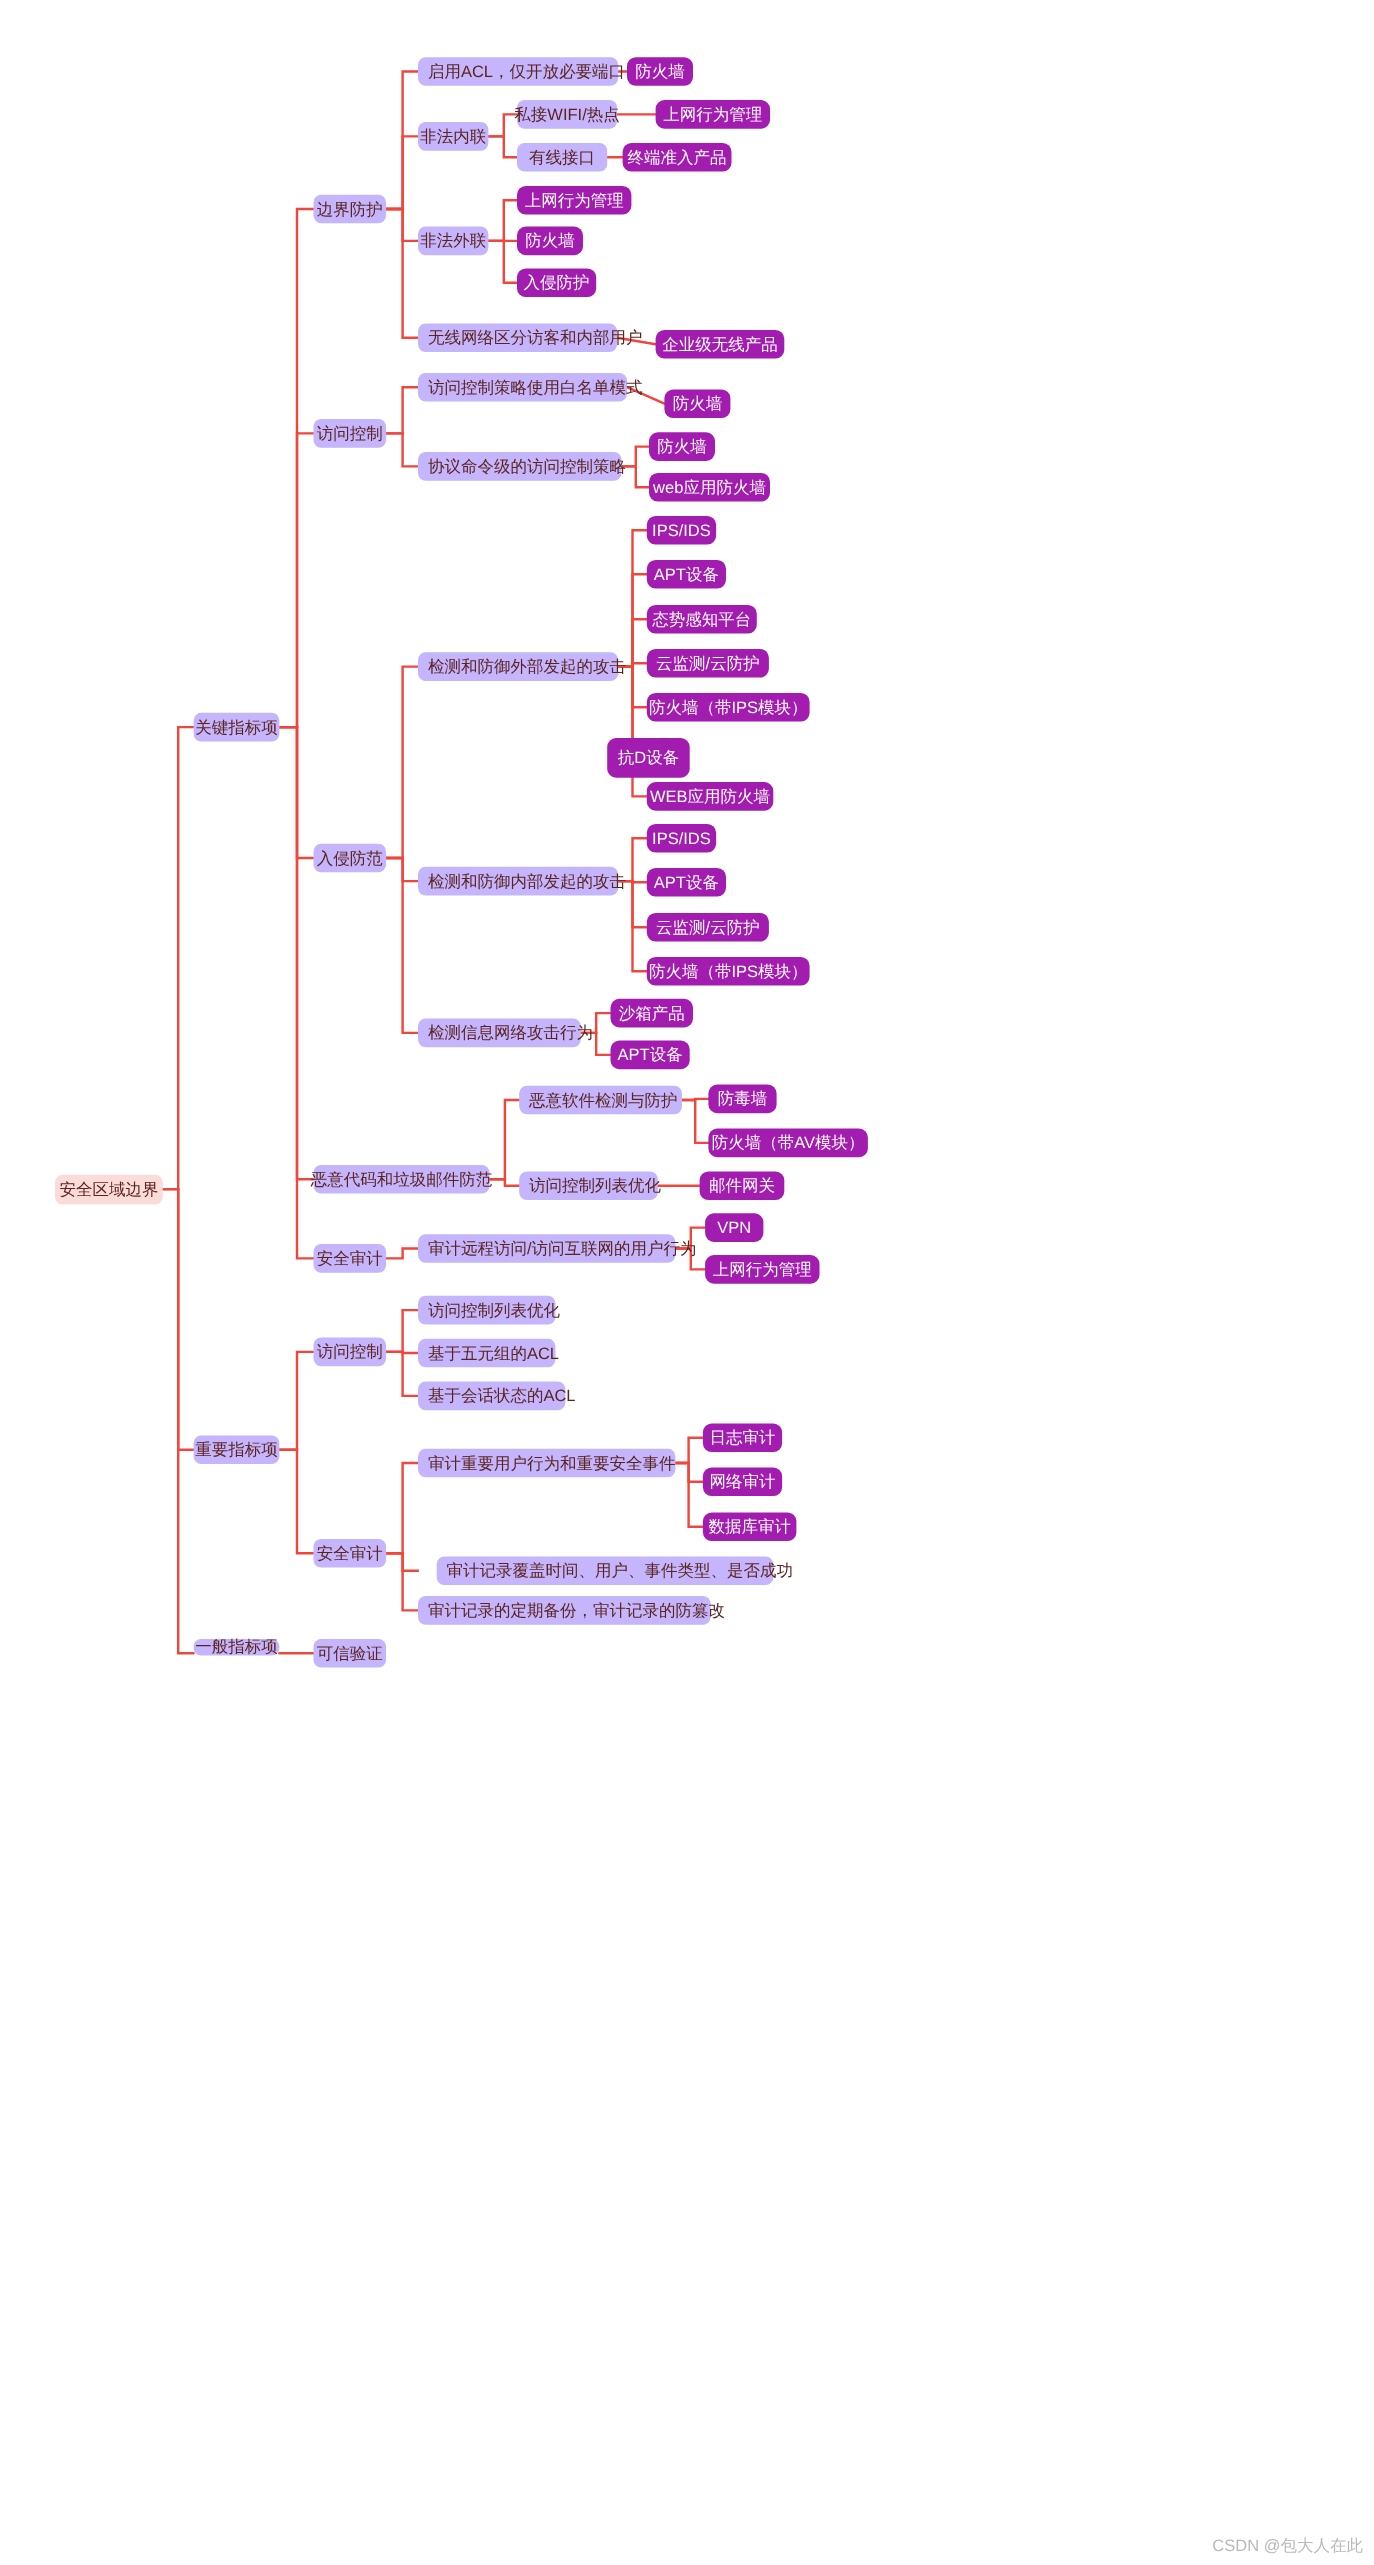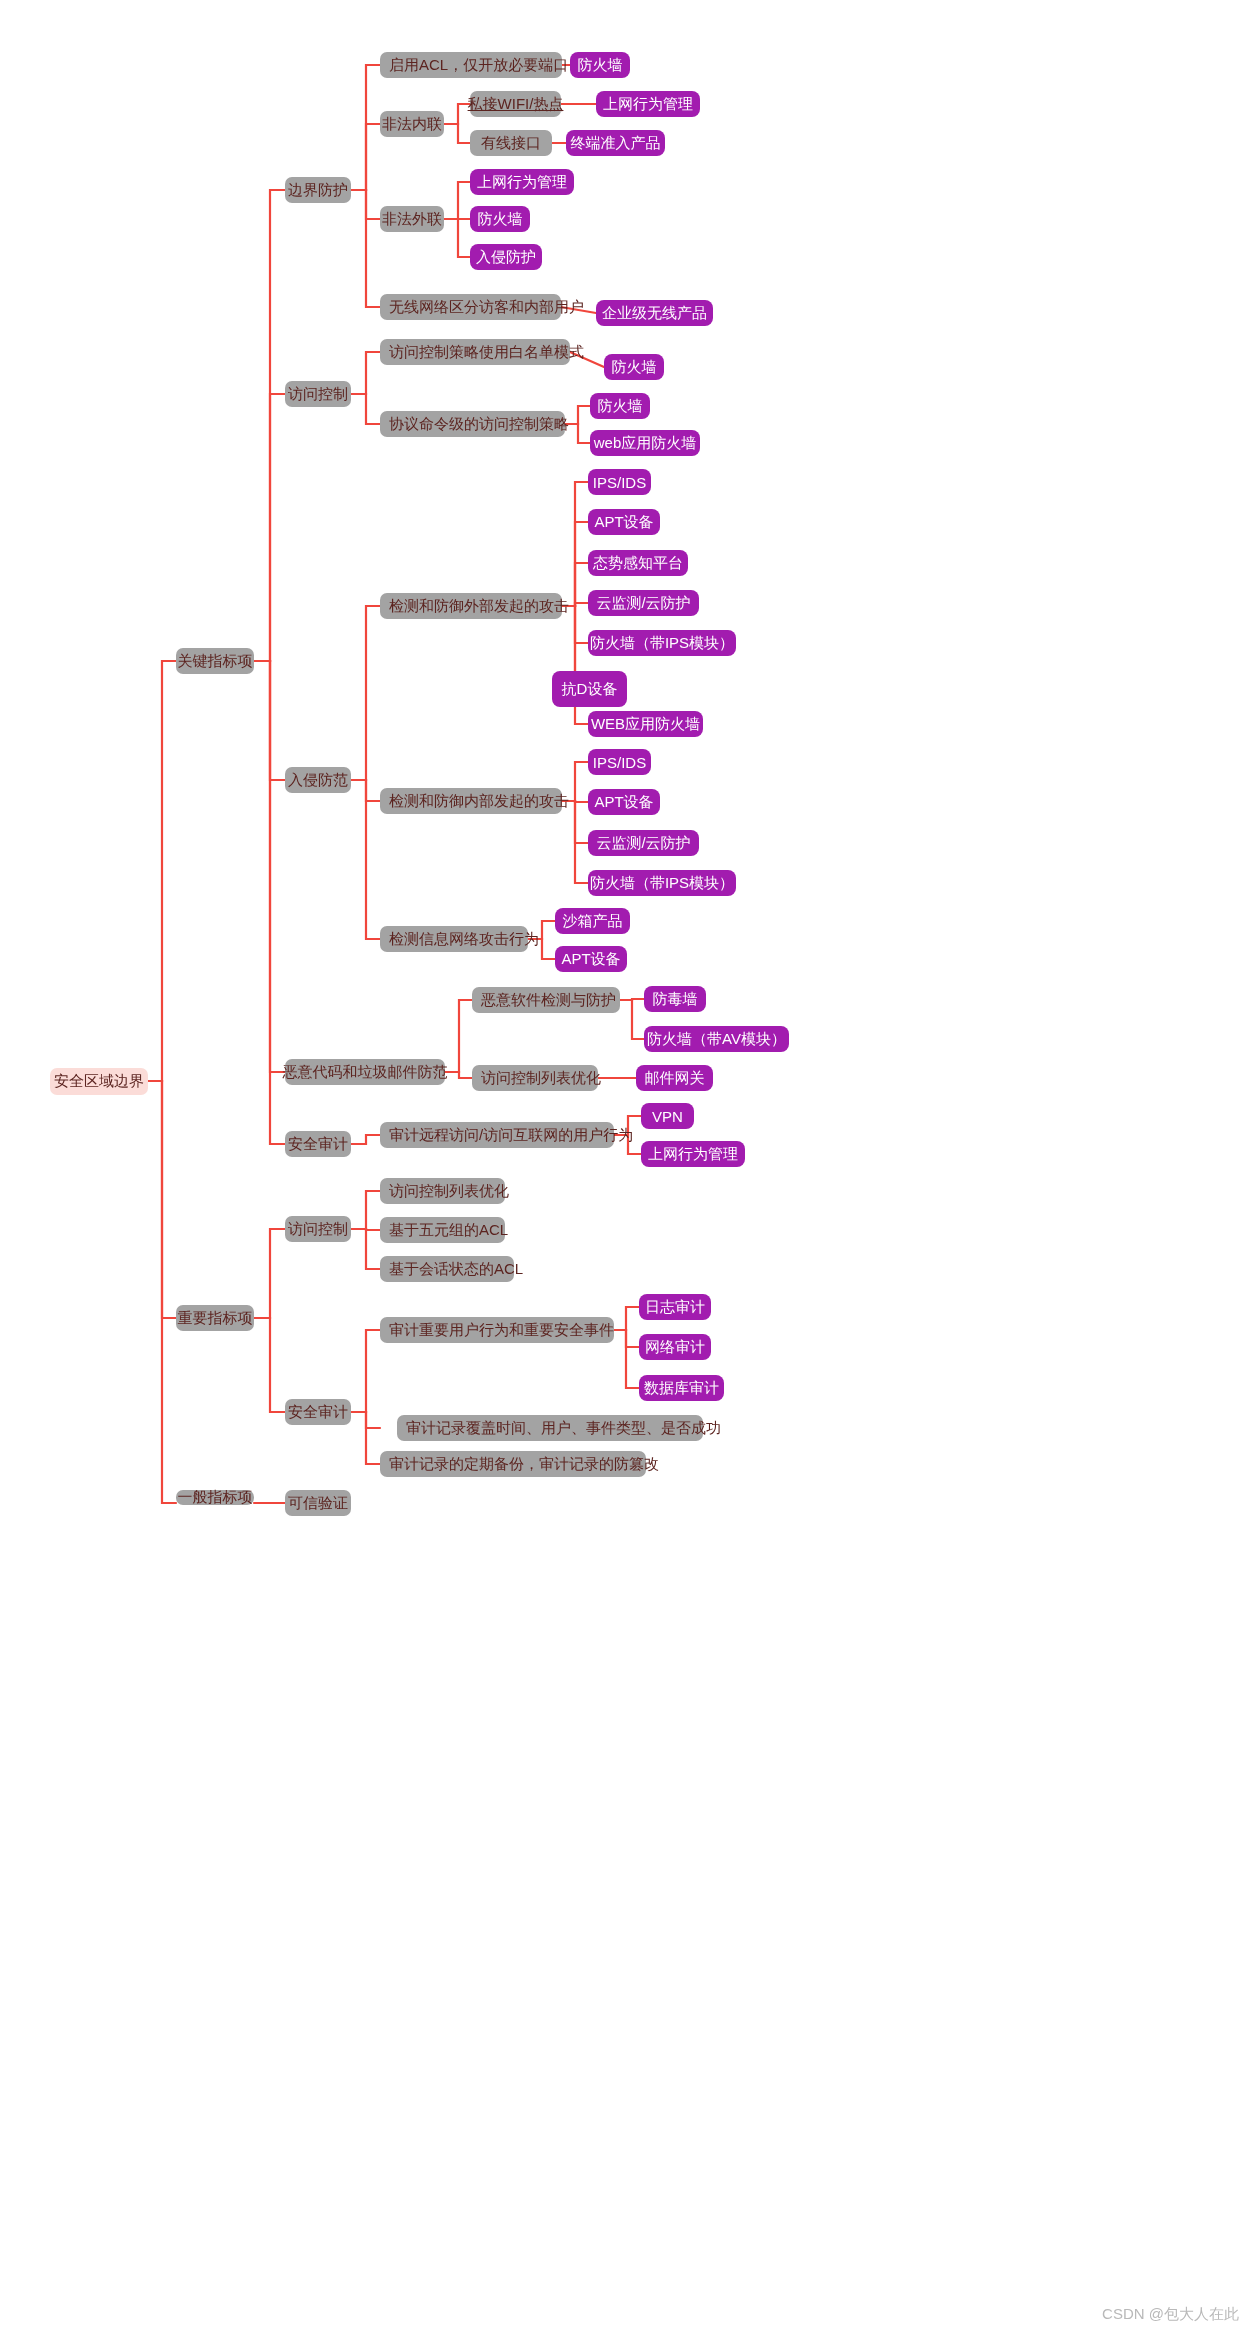--- a/index.html
+++ b/index.html
@@ -2,21 +2,21 @@
 <html><head>
 <meta charset="utf-8">
 <style>
   html,body{margin:0;padding:0;background:#fff;}
   body{width:1249px;height:2332px;position:relative;
        font-family:"Liberation Sans","DejaVu Sans",sans-serif;}
   #canvas{position:absolute;left:0;top:0;width:1249px;height:2332px;}
   svg#links{position:absolute;left:0;top:0;width:1249px;height:2332px;pointer-events:none;}
   .node{position:absolute;box-sizing:border-box;border-radius:7px;
         display:flex;align-items:center;white-space:nowrap;}
-  .pink{background:#a3a3a3;color:#5c2420;font-size:15px;padding:0 9px;text-align:center;}
+  .pink{background:#c4b5fd;color:#5c2420;font-size:15px;padding:0 9px;text-align:center;}
   .blue{background:#a21caf;color:#ffffff;font-size:15px;padding:0 9px;border-radius:8px;}
   .root{background:#fbdcd8;color:#5c2420;font-size:15px;padding:0 9px;border-radius:7px;}
   .watermark{position:absolute;right:10px;bottom:8px;color:#b9b9b9;font-size:15px;}
 </style>
 </head>
 <body>
 
 <div id="canvas">
 
   <svg id="links" viewBox="0 0 1249 2332" xmlns="http://www.w3.org/2000/svg">
@@ -156,21 +156,21 @@
   <div class="node pink" style="left:380px;top:111px;width:64px;height:26px;justify-content:center;">
     <span>非法内联</span>
   </div>
   <div class="node pink" style="left:380px;top:206px;width:64px;height:26px;justify-content:center;">
     <span>非法外联</span>
   </div>
   <div class="node pink" style="left:380px;top:294px;width:181px;height:26px;">
     <span>无线网络区分访客和内部用户</span>
   </div>
 
-  <div class="node pink" style="left:470px;top:91px;width:91px;height:26px;justify-content:center;text-decoration:underline;">
+  <div class="node pink" style="left:470px;top:91px;width:91px;height:26px;justify-content:center;">
     <span>私接WIFI/热点</span>
   </div>
   <div class="node pink" style="left:470px;top:130px;width:82px;height:26px;justify-content:center;">
     <span>有线接口</span>
   </div>
 
   <div class="node blue" style="left:570px;top:52px;width:60px;height:26px;justify-content:center;">
     <span>防火墙</span>
   </div>
   <div class="node blue" style="left:596px;top:91px;width:104px;height:26px;justify-content:center;">

